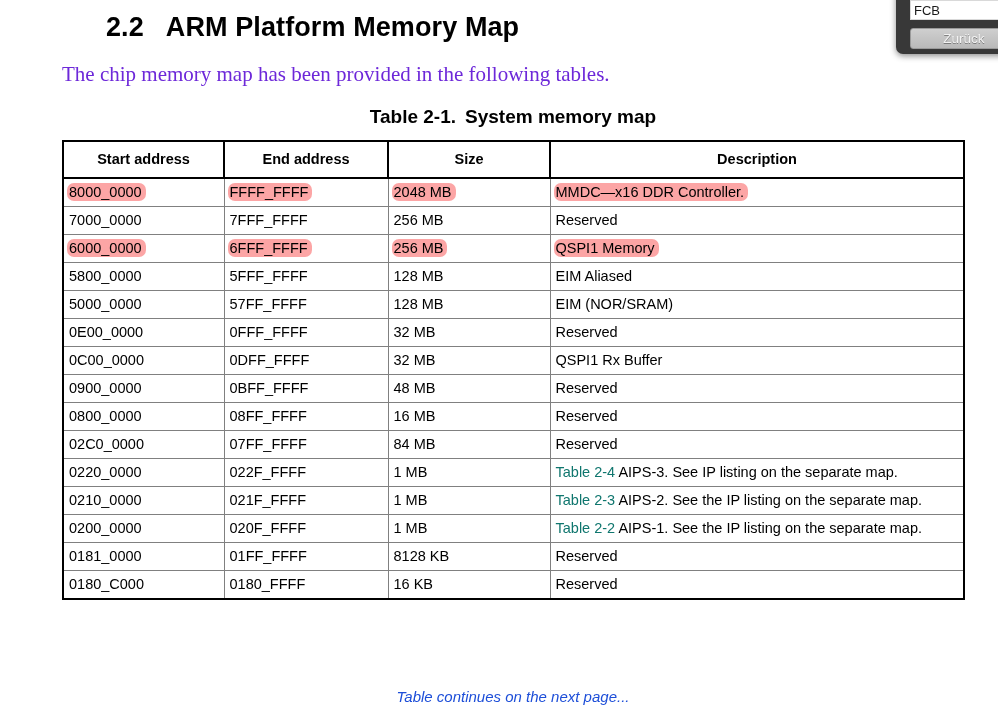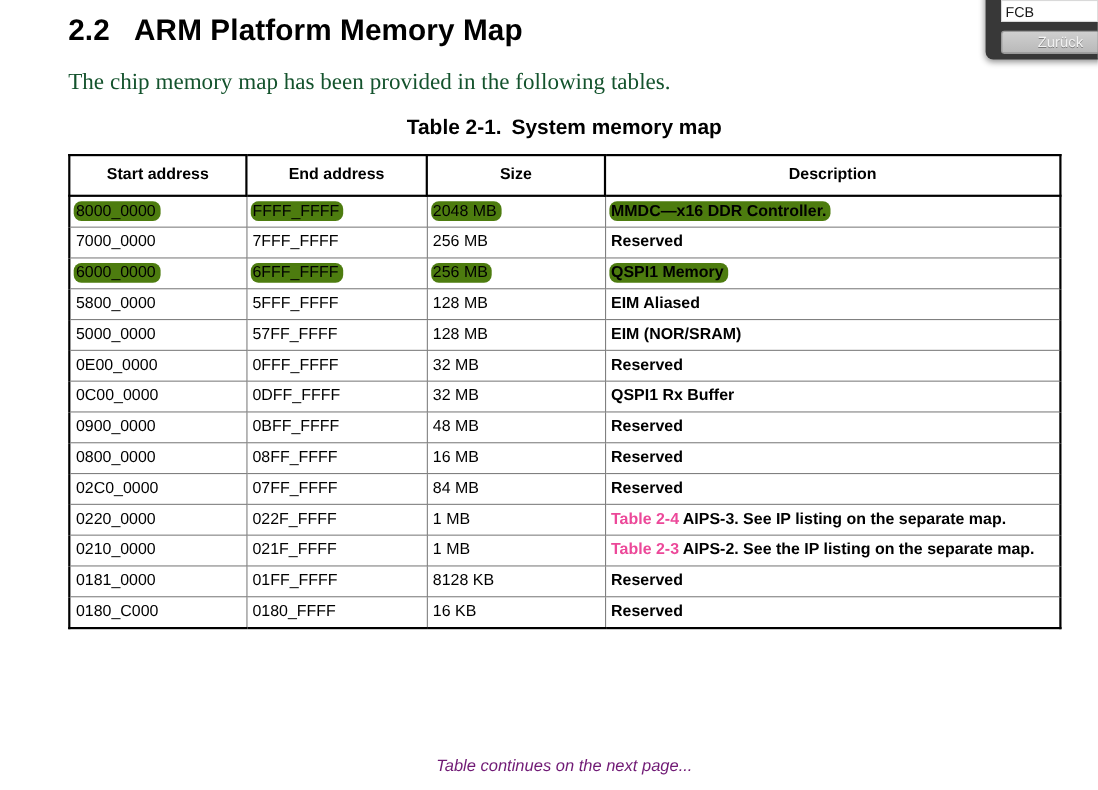--- a/index.html
+++ b/index.html
@@ -31,29 +31,30 @@
     font-family: "Liberation Sans", sans-serif;
     font-weight: bold;
     font-size: 27px;
     letter-spacing: 0.1px;
     color: #000;
     white-space: nowrap;
   }
   .section-heading .num {
     display: inline-block;
     margin-right: 22px;
+    margin-left: 44px;
   }
 
   .body-text {
     position: absolute;
     left: 62px;
     top: 62px;
     font-family: "Liberation Serif", serif;
     font-size: 21px;
-    color: #14532d;
+    color: #6d28d9;
     white-space: nowrap;
   }
 
   .table-caption {
     position: absolute;
     left: 63px;
     top: 106px;
     width: 900px;
     text-align: center;
     font-family: "Liberation Sans", sans-serif;
@@ -86,50 +87,50 @@
     height: 27px;
     line-height: 27px;
     padding: 4px 4px;
   }
   .memtable tbody td {
     padding: 4px 5px 4px 5px;
     line-height: 19px;
     height: 19px;
   }
   .memtable tbody tr td:first-child { border-left: 2px solid #000; }
-  .memtable tbody tr td:last-child  { border-right: 2px solid #000; font-weight: bold; }
+  .memtable tbody tr td:last-child  { border-right: 2px solid #000; }
   .memtable tbody tr:last-child td  { border-bottom: 2px solid #000; }
   .memtable thead th:first-child { border-left: 2px solid #000; }
   .memtable thead th:last-child  { border-right: 2px solid #000; }
 
   col.c-start { width: 161px; }
   col.c-end   { width: 164px; }
   col.c-size  { width: 162px; }
   col.c-desc  { width: 414px; }
 
   .hl {
-    background: #4d7c0f;
+    background: #fca5a5;
     border-radius: 7px;
     padding: 1px 4px 1px 2px;
     margin-left: -2px;
     box-decoration-break: clone;
     -webkit-box-decoration-break: clone;
   }
-  .xref { color: #ec4899; }
+  .xref { color: #0f766e; }
 
   .table-note {
     position: absolute;
     left: 63px;
     top: 688px;
     width: 900px;
     text-align: center;
     font-family: "Liberation Sans", sans-serif;
     font-style: italic;
     font-size: 15px;
-    color: #701a75;
+    color: #1d4ed8;
   }
 
   
   .overlay-panel {
     position: absolute;
     left: 896px;
     top: -30px;
     width: 128px;
     height: 84px;
     background: #383838;
@@ -272,20 +273,26 @@
           <td>1 MB</td>
           <td><span class="xref">Table 2-4</span> AIPS-3. See IP listing on the separate map.</td>
         </tr>
         <tr>
           <td>0210_0000</td>
           <td>021F_FFFF</td>
           <td>1 MB</td>
           <td><span class="xref">Table 2-3</span> AIPS-2. See the IP listing on the separate map.</td>
         </tr>
         <tr>
+          <td>0200_0000</td>
+          <td>020F_FFFF</td>
+          <td>1 MB</td>
+          <td><span class="xref">Table 2-2</span> AIPS-1. See the IP listing on the separate map.</td>
+        </tr>
+        <tr>
           <td>0181_0000</td>
           <td>01FF_FFFF</td>
           <td>8128 KB</td>
           <td>Reserved</td>
         </tr>
         <tr>
           <td>0180_C000</td>
           <td>0180_FFFF</td>
           <td>16 KB</td>
           <td>Reserved</td>

